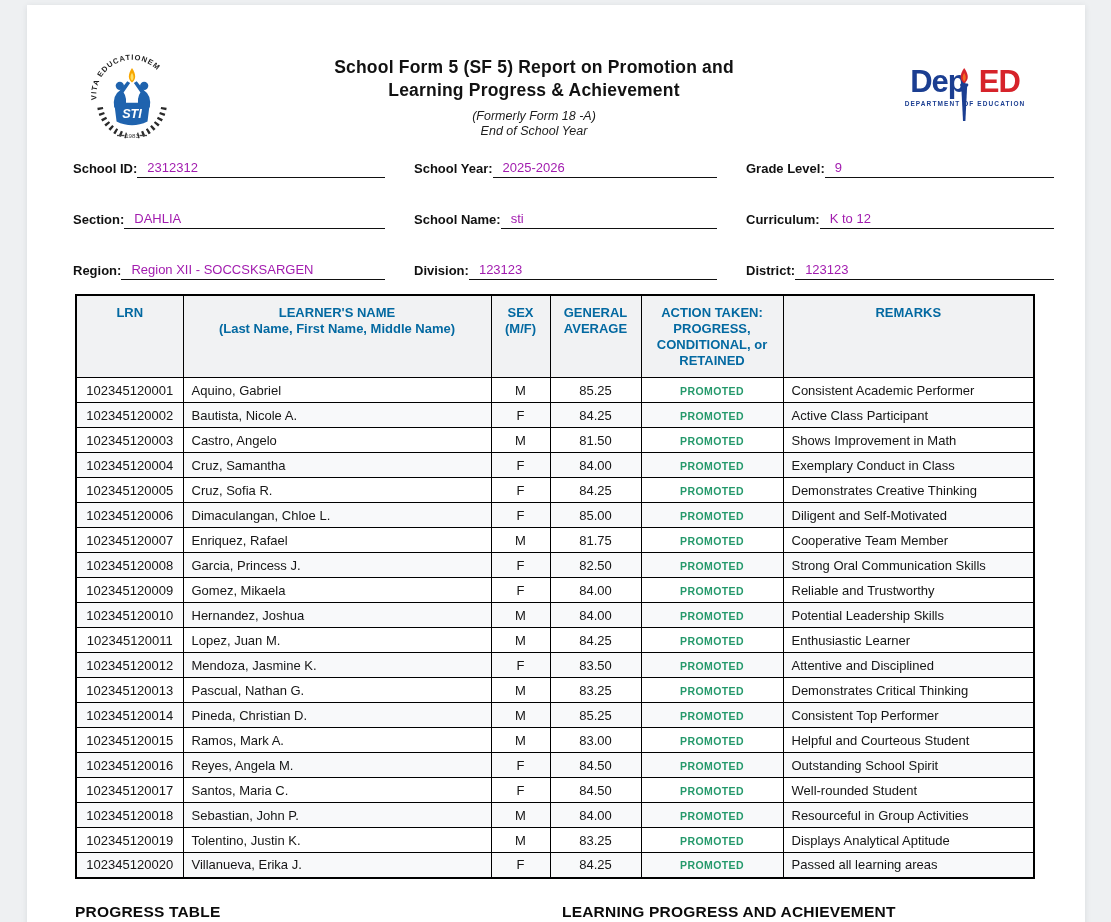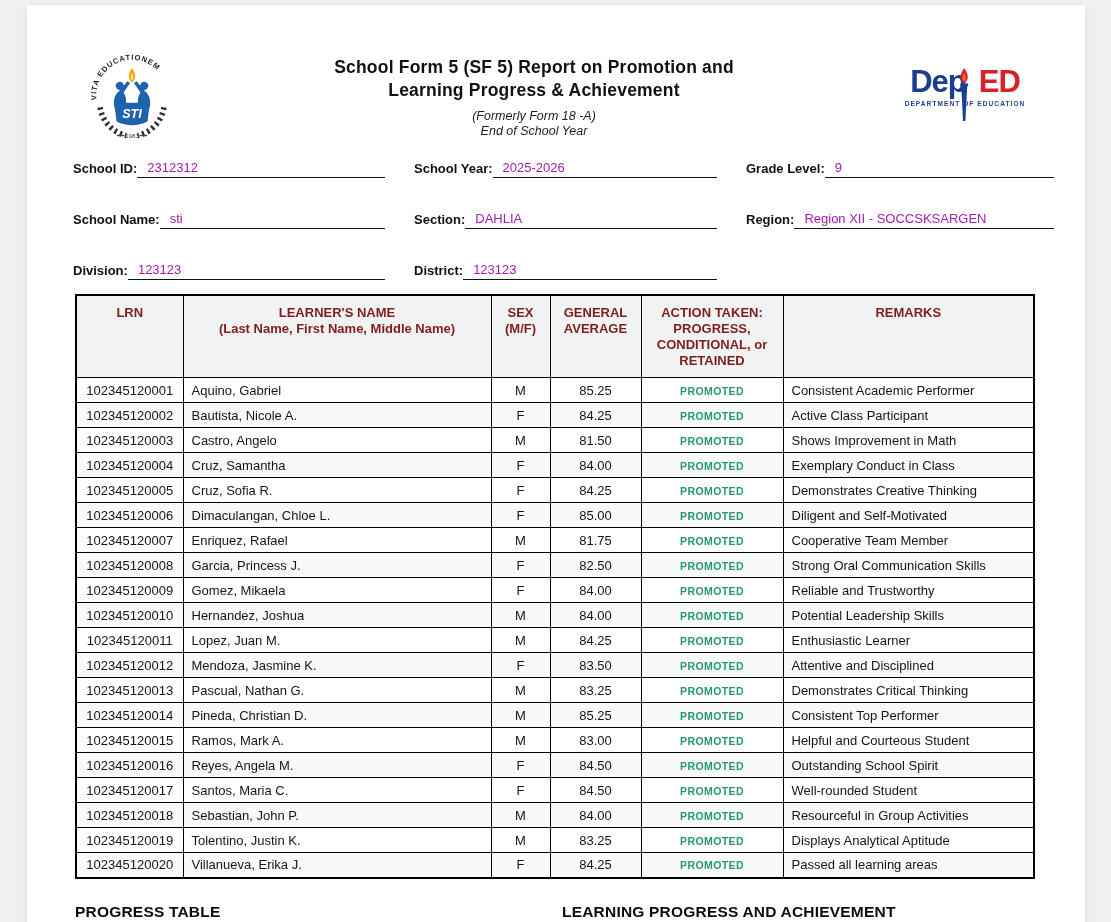--- a/index.html
+++ b/index.html
@@ -40,21 +40,21 @@
   
   table.roster {
     margin:14px 50px 0 48px;
     width:960px; table-layout:fixed;
     border-collapse:collapse;
     border:2px solid #000;
   }
   .roster th, .roster td { border:1px solid #000; }
   .roster th {
     background:#f1f2f3; vertical-align:top; text-align:center;
-    padding:9px 4px 8px; font-size:13px; font-weight:bold; line-height:16px; color:#7f1d1d;
+    padding:9px 4px 8px; font-size:13px; font-weight:bold; line-height:16px; color:#0369a1;
   }
   .roster td { height:25px; font-size:13px; padding:1px 8px; color:#151515; background:#fff; }
   .roster tr:nth-child(even) td { background:#f8f9fa; }
   .c-lrn { text-align:center; width:107px; }
   .c-name { text-align:left; width:308px; }
   .c-sex { text-align:center; width:59px; }
   .c-avg { text-align:center; width:91px; font-weight:500; }
   .c-action { text-align:center; width:142px; }
   .c-remarks { text-align:left; }
   .promoted { font-size:10.5px; font-weight:bold; letter-spacing:0.4px; }
@@ -130,26 +130,30 @@
       </div>
       <div class="field">
         <span class="field-label">School Year:</span>
         <span class="field-line">2025-2026</span>
       </div>
       <div class="field">
         <span class="field-label">Grade Level:</span>
         <span class="field-line">9</span>
       </div>
       <div class="field">
+        <span class="field-label">Section:</span>
+        <span class="field-line">DAHLIA</span>
+      </div>
+      <div class="field">
         <span class="field-label">School Name:</span>
         <span class="field-line">sti</span>
       </div>
       <div class="field">
-        <span class="field-label">Section:</span>
-        <span class="field-line">DAHLIA</span>
+        <span class="field-label">Curriculum:</span>
+        <span class="field-line">K to 12</span>
       </div>
       <div class="field">
         <span class="field-label">Region:</span>
         <span class="field-line">Region XII - SOCCSKSARGEN</span>
       </div>
       <div class="field">
         <span class="field-label">Division:</span>
         <span class="field-line">123123</span>
       </div>
       <div class="field">

